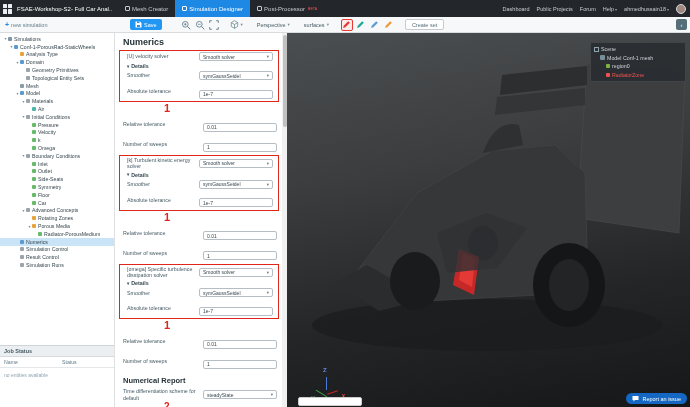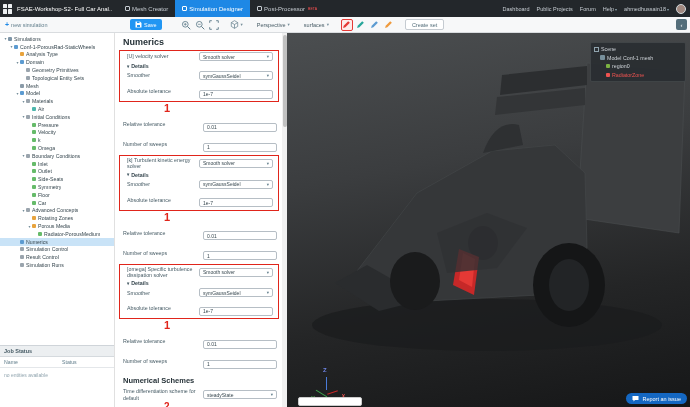--- a/index.html
+++ b/index.html
@@ -492,21 +492,21 @@
           <div class="prow">
             <span class="plabel">Relative tolerance</span>
             <div class="control"><input class="tinput" value="0.01" style=""></div>
           </div>
           <div class="prow">
             <span class="plabel">Number of sweeps</span>
             <div class="control"><input class="tinput" value="1" style=""></div>
           </div>
         </div>
       </div>
-    <h2>Numerical Schemes</h2>
+    <h2>Numerical Report</h2>
     <div id="schemes">
         <div class="prow">
           <span class="plabel">Time differentiation scheme for default</span>
           <div class="select control">
             <span class="selval">steadyState</span>
             <span class="caret">▾</span>
           </div>
         </div>
         <div class="annotation small">2</div>
       </div>

